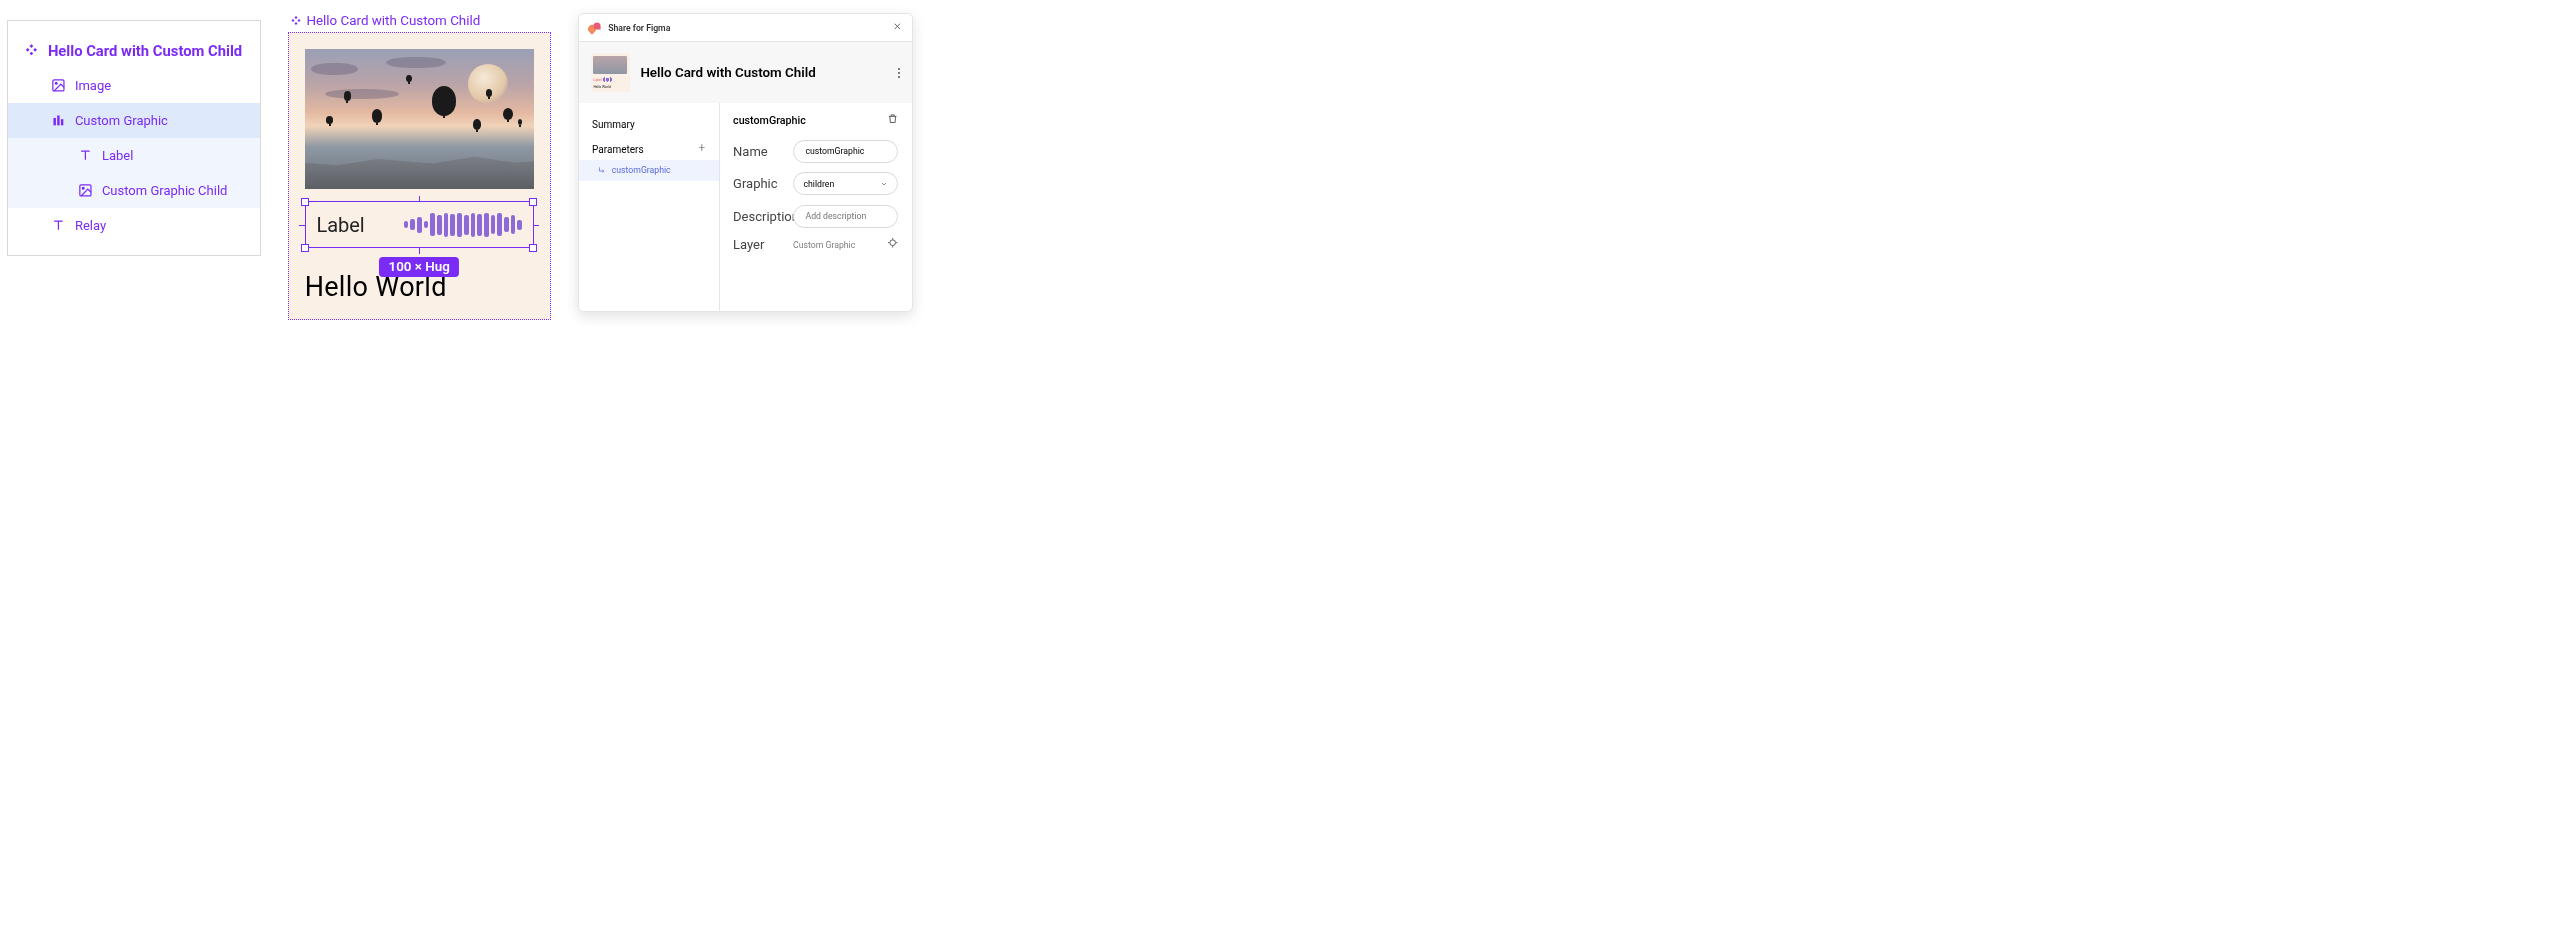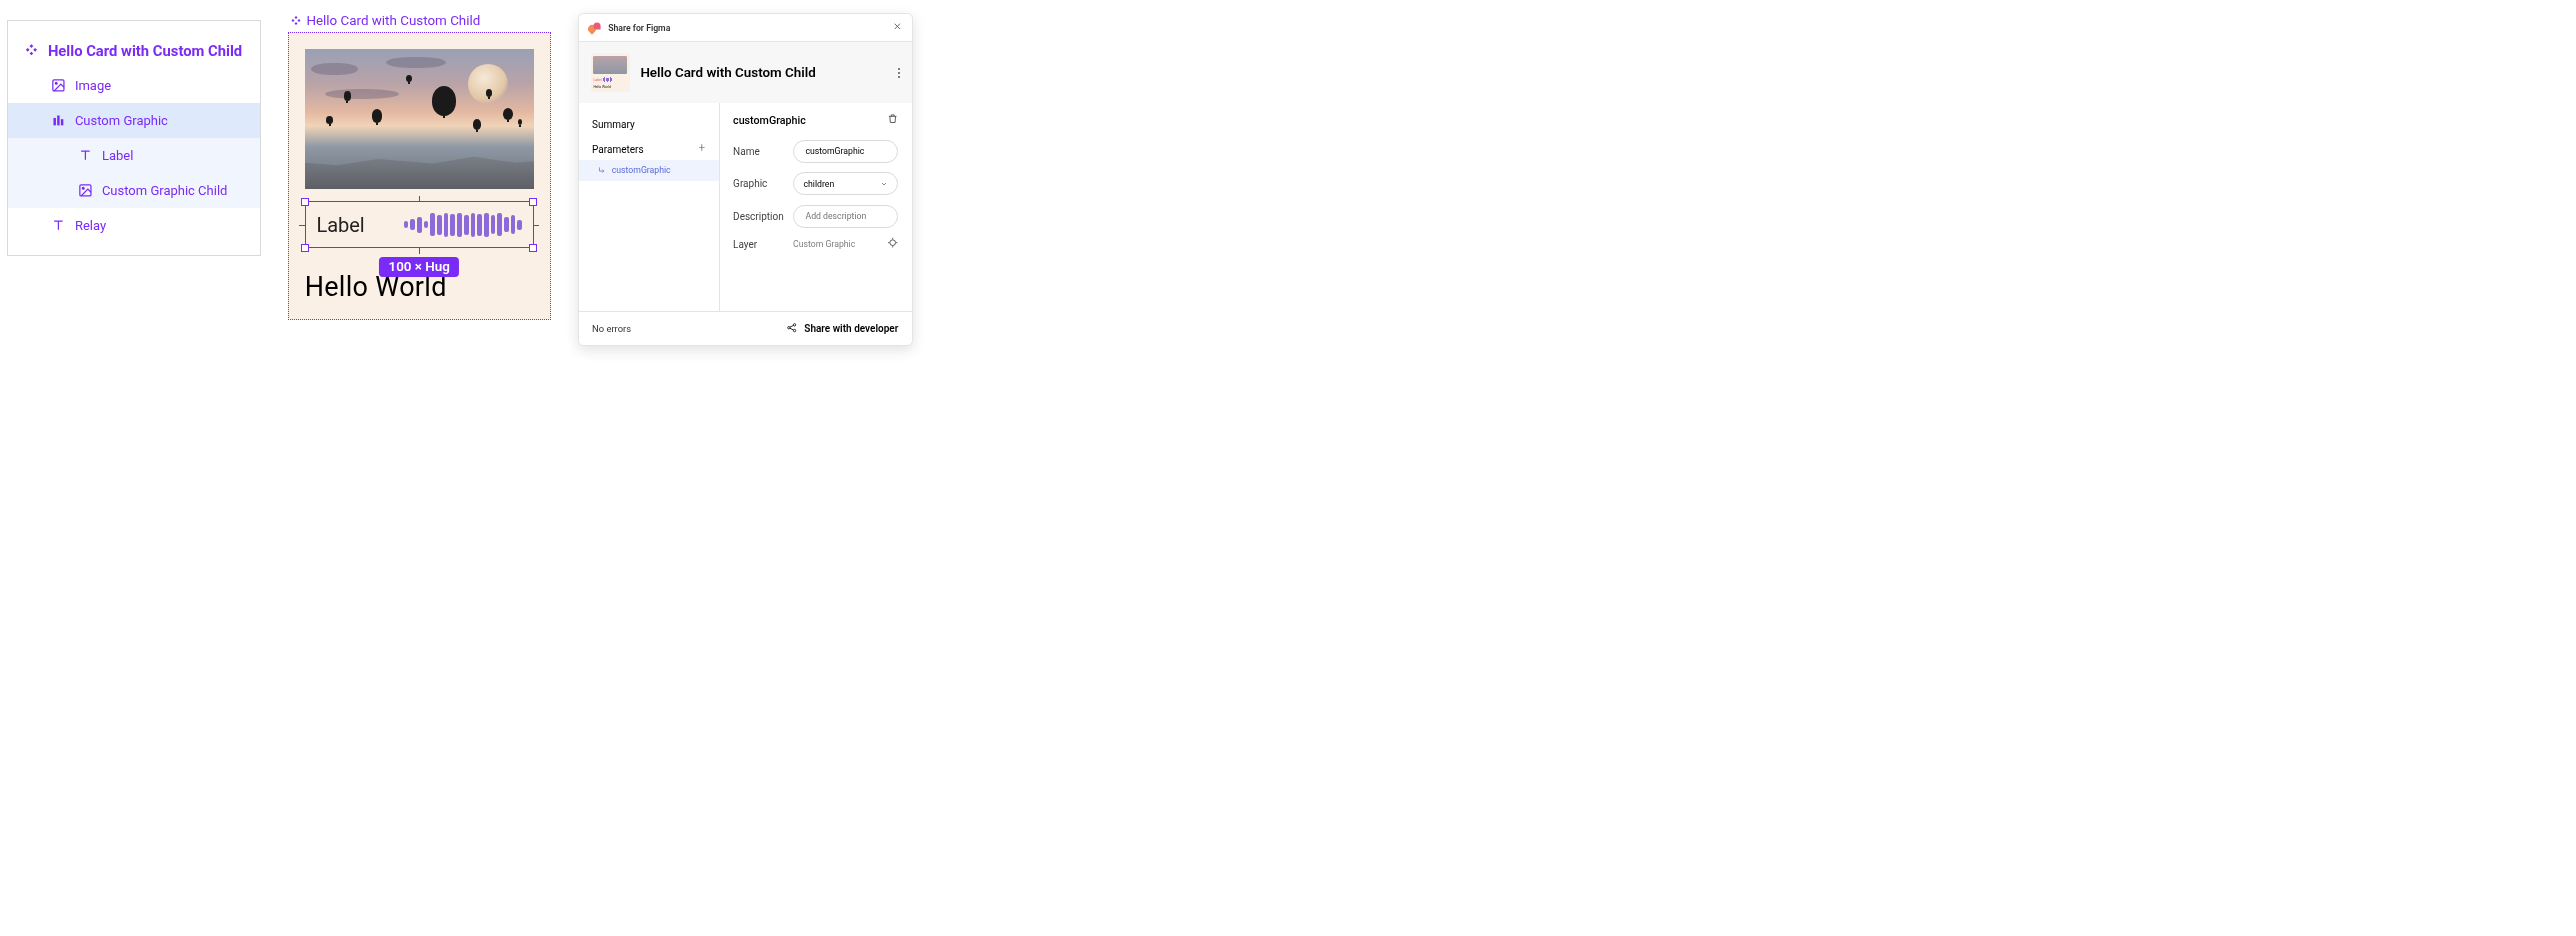--- a/index.html
+++ b/index.html
@@ -77,21 +77,21 @@
   .side{width:141px;border-right:0.7px solid var(--panel-border);padding:10.7px 0;}
   .side-item{padding:5.4px 13.4px;font-size:10px;cursor:pointer;display:flex;align-items:flex-end;justify-content:space-between;}
   .side-item .plus{font-size:12px;font-weight:300;color:#555;}
   .side-sub{background:#EEF3FD;padding:5.4px 13.4px 5.4px 19px;font-size:8.7px;font-family:ui-monospace,Menlo,monospace;color:#5B6BD9;display:flex;align-items:center;gap:5.4px;cursor:pointer;}
   .side-sub svg{width:8.7px;height:8.7px;}
   .details{flex:1;padding:10.7px 13.4px;}
   .det-head{display:flex;align-items:center;justify-content:space-between;margin-bottom:12px;}
   .det-head h3{margin:0;font-size:10.7px;font-weight:500;}
   .trash{cursor:pointer;}
   .field-row{display:flex;align-items:center;margin-bottom:9.4px;gap:8px;}
-  .field-row label{width:52px;font-size:10px;color:#444;}
+  .field-row label{width:52px;font-size:13px;color:#444;}
   .pill{flex:1;border:0.7px solid var(--border);border-radius:12px;height:23px;display:flex;align-items:center;padding:0 9.4px;font-size:8.7px;background:#fff;}
   .pill.select{justify-content:space-between;cursor:pointer;}
   .pill input{border:none;outline:none;width:100%;font-size:8.7px;background:transparent;}
   .layer-val{font-size:8.7px;color:var(--muted);display:flex;align-items:center;gap:5.4px;flex:1;}
   .target{cursor:pointer;}
   .plugin-foot{border-top:0.7px solid var(--panel-border);padding:10.7px 13.4px;display:flex;align-items:center;justify-content:space-between;}
   .no-err{font-size:9.4px;color:#333;}
   .share{display:flex;align-items:center;gap:6.7px;font-size:10px;font-weight:600;cursor:pointer;}
 </style>
 </head>
@@ -304,26 +304,14 @@
         </div>
         <span class="target">
           <svg width="11.4" height="11.4" viewBox="0 0 24 24" fill="none" stroke="#555" stroke-width="2">
               <circle cx="12" cy="12" r="6"></circle>
               <path d="M12 2v3M12 19v3M2 12h3M19 12h3"></path>
             </svg>
         </span>
       </div>
     </div>
   </div>
-  <div class="plugin-foot">
-    <span class="no-err">No errors</span>
-    <div class="share">
-      <svg width="11.4" height="11.4" viewBox="0 0 24 24" fill="none" stroke="#222" stroke-width="2">
-          <circle cx="6" cy="12" r="2.5"></circle>
-          <circle cx="18" cy="6" r="2.5"></circle>
-          <circle cx="18" cy="18" r="2.5"></circle>
-          <path d="M8 11l8-4M8 13l8 4"></path>
-        </svg>
-      <span>Share with developer</span>
-    </div>
-  </div>
 </div>
 
 
 </body></html>

